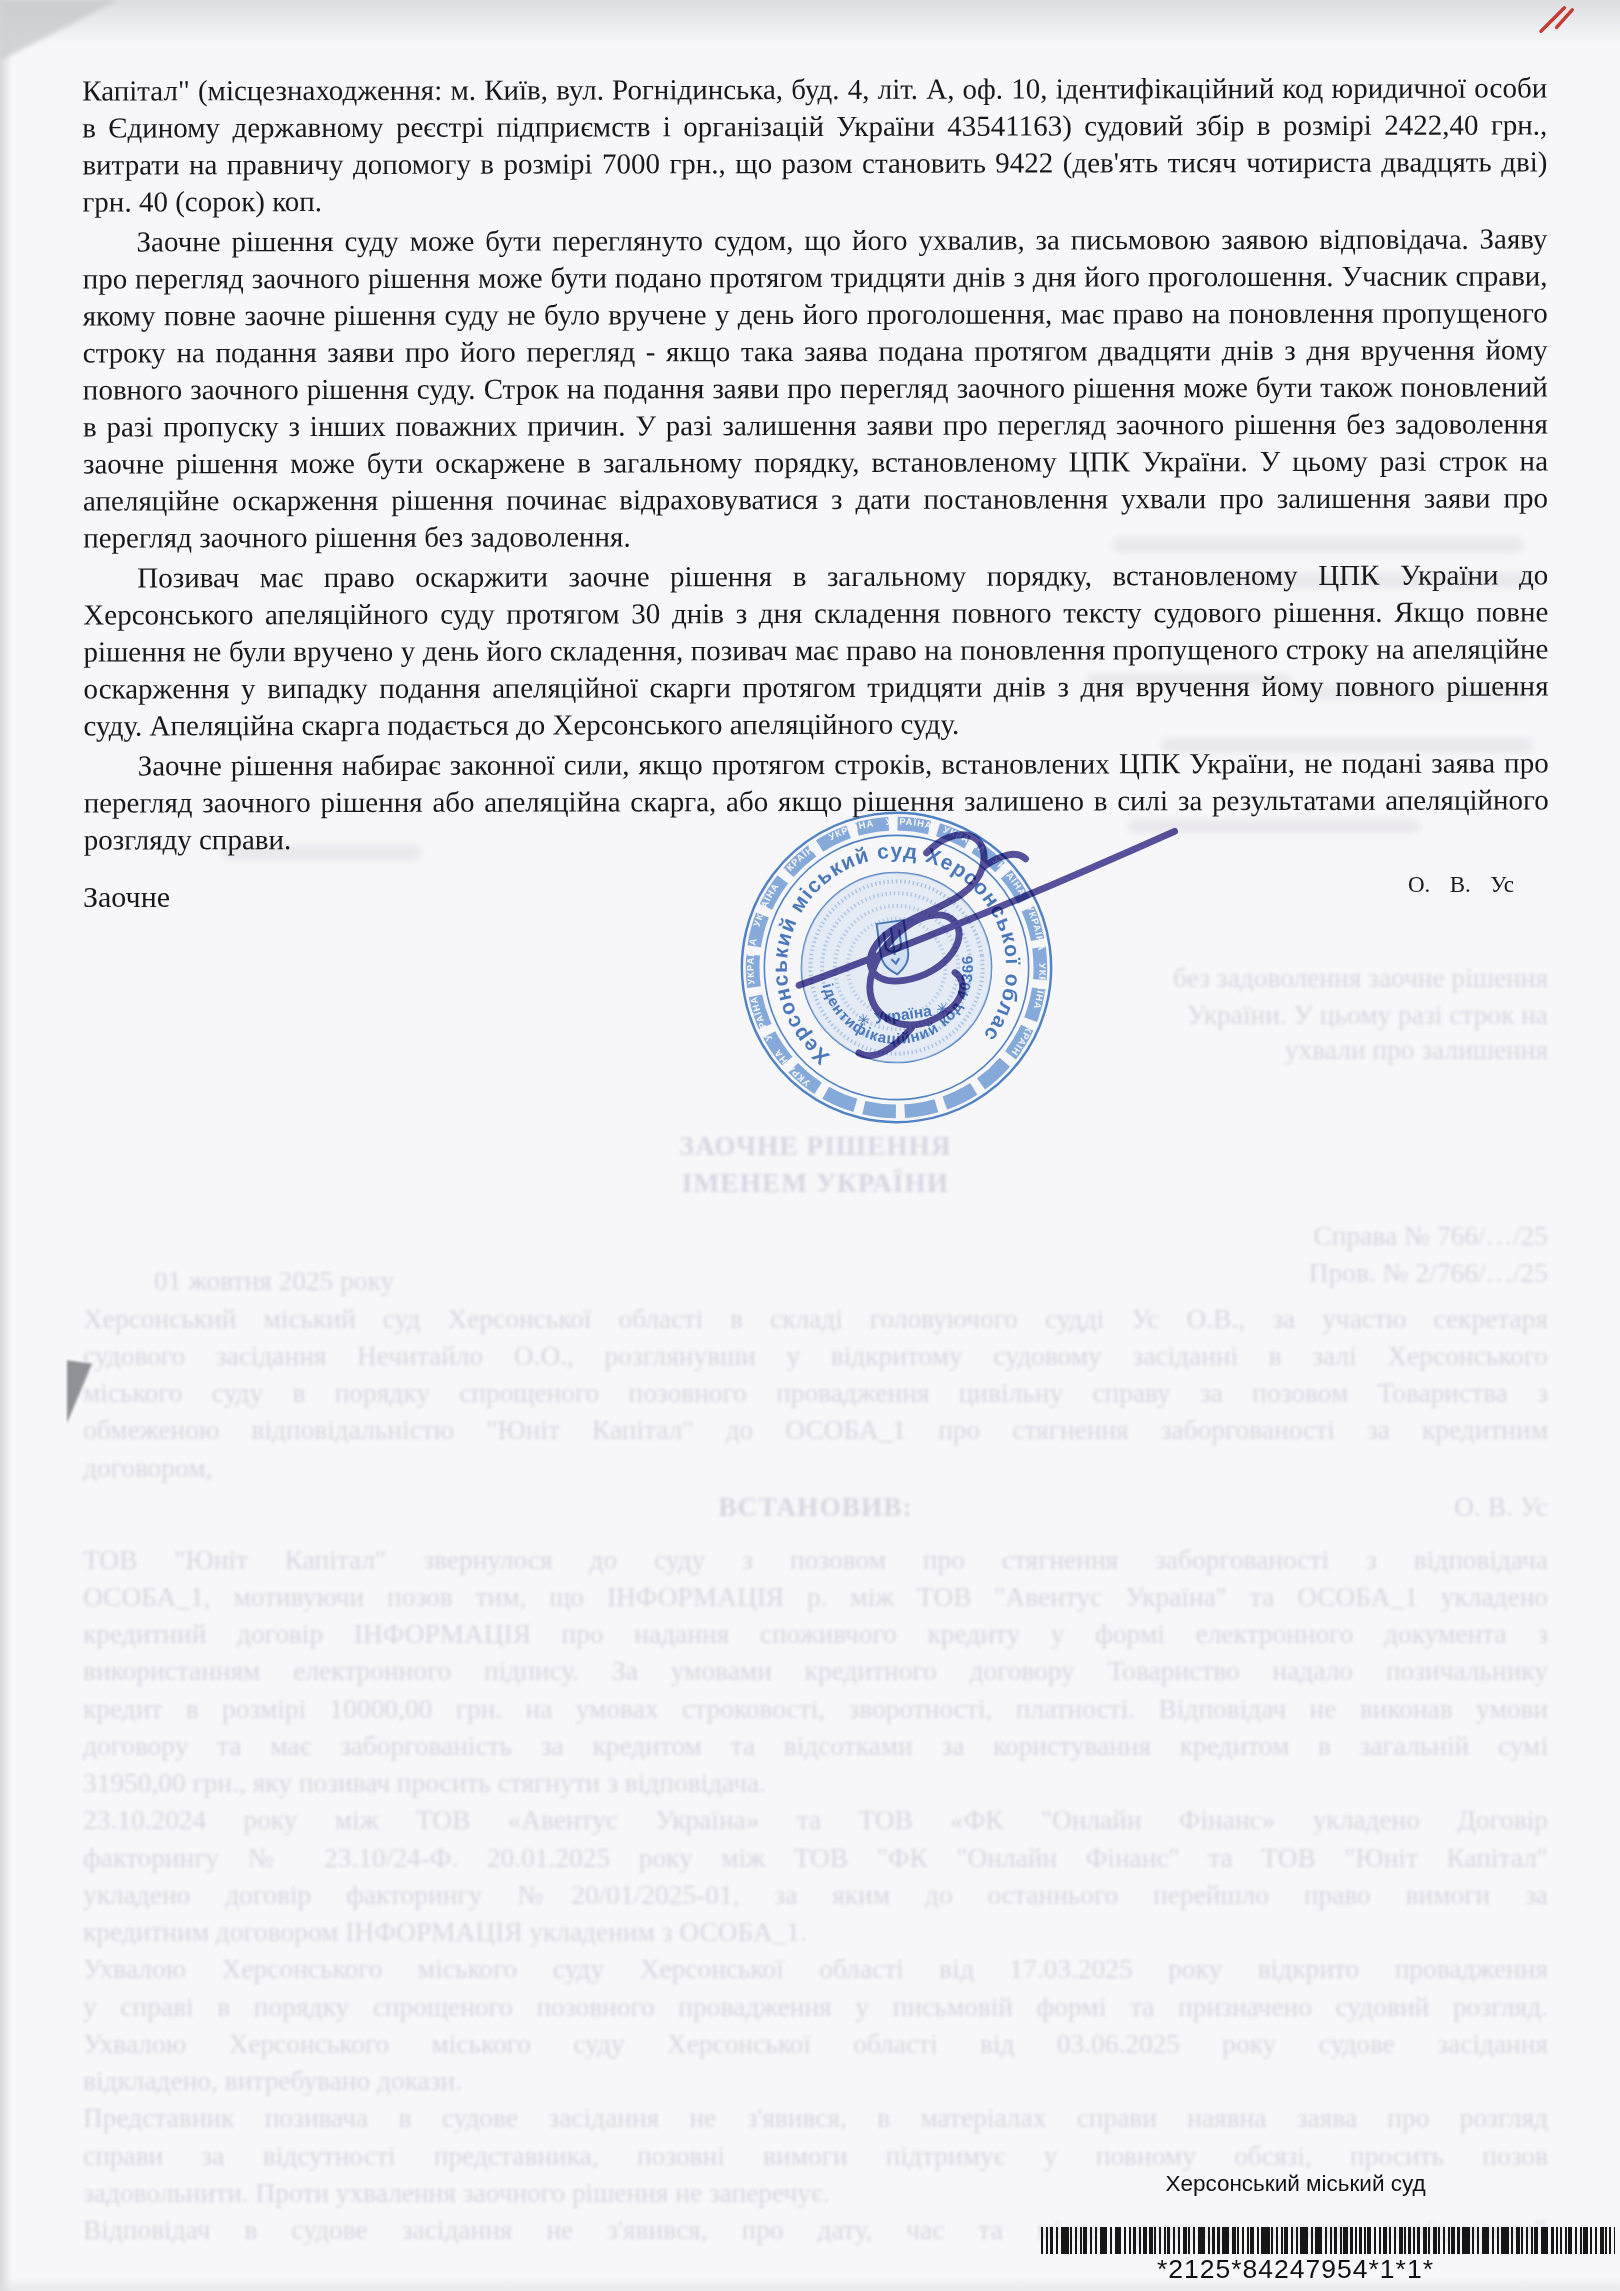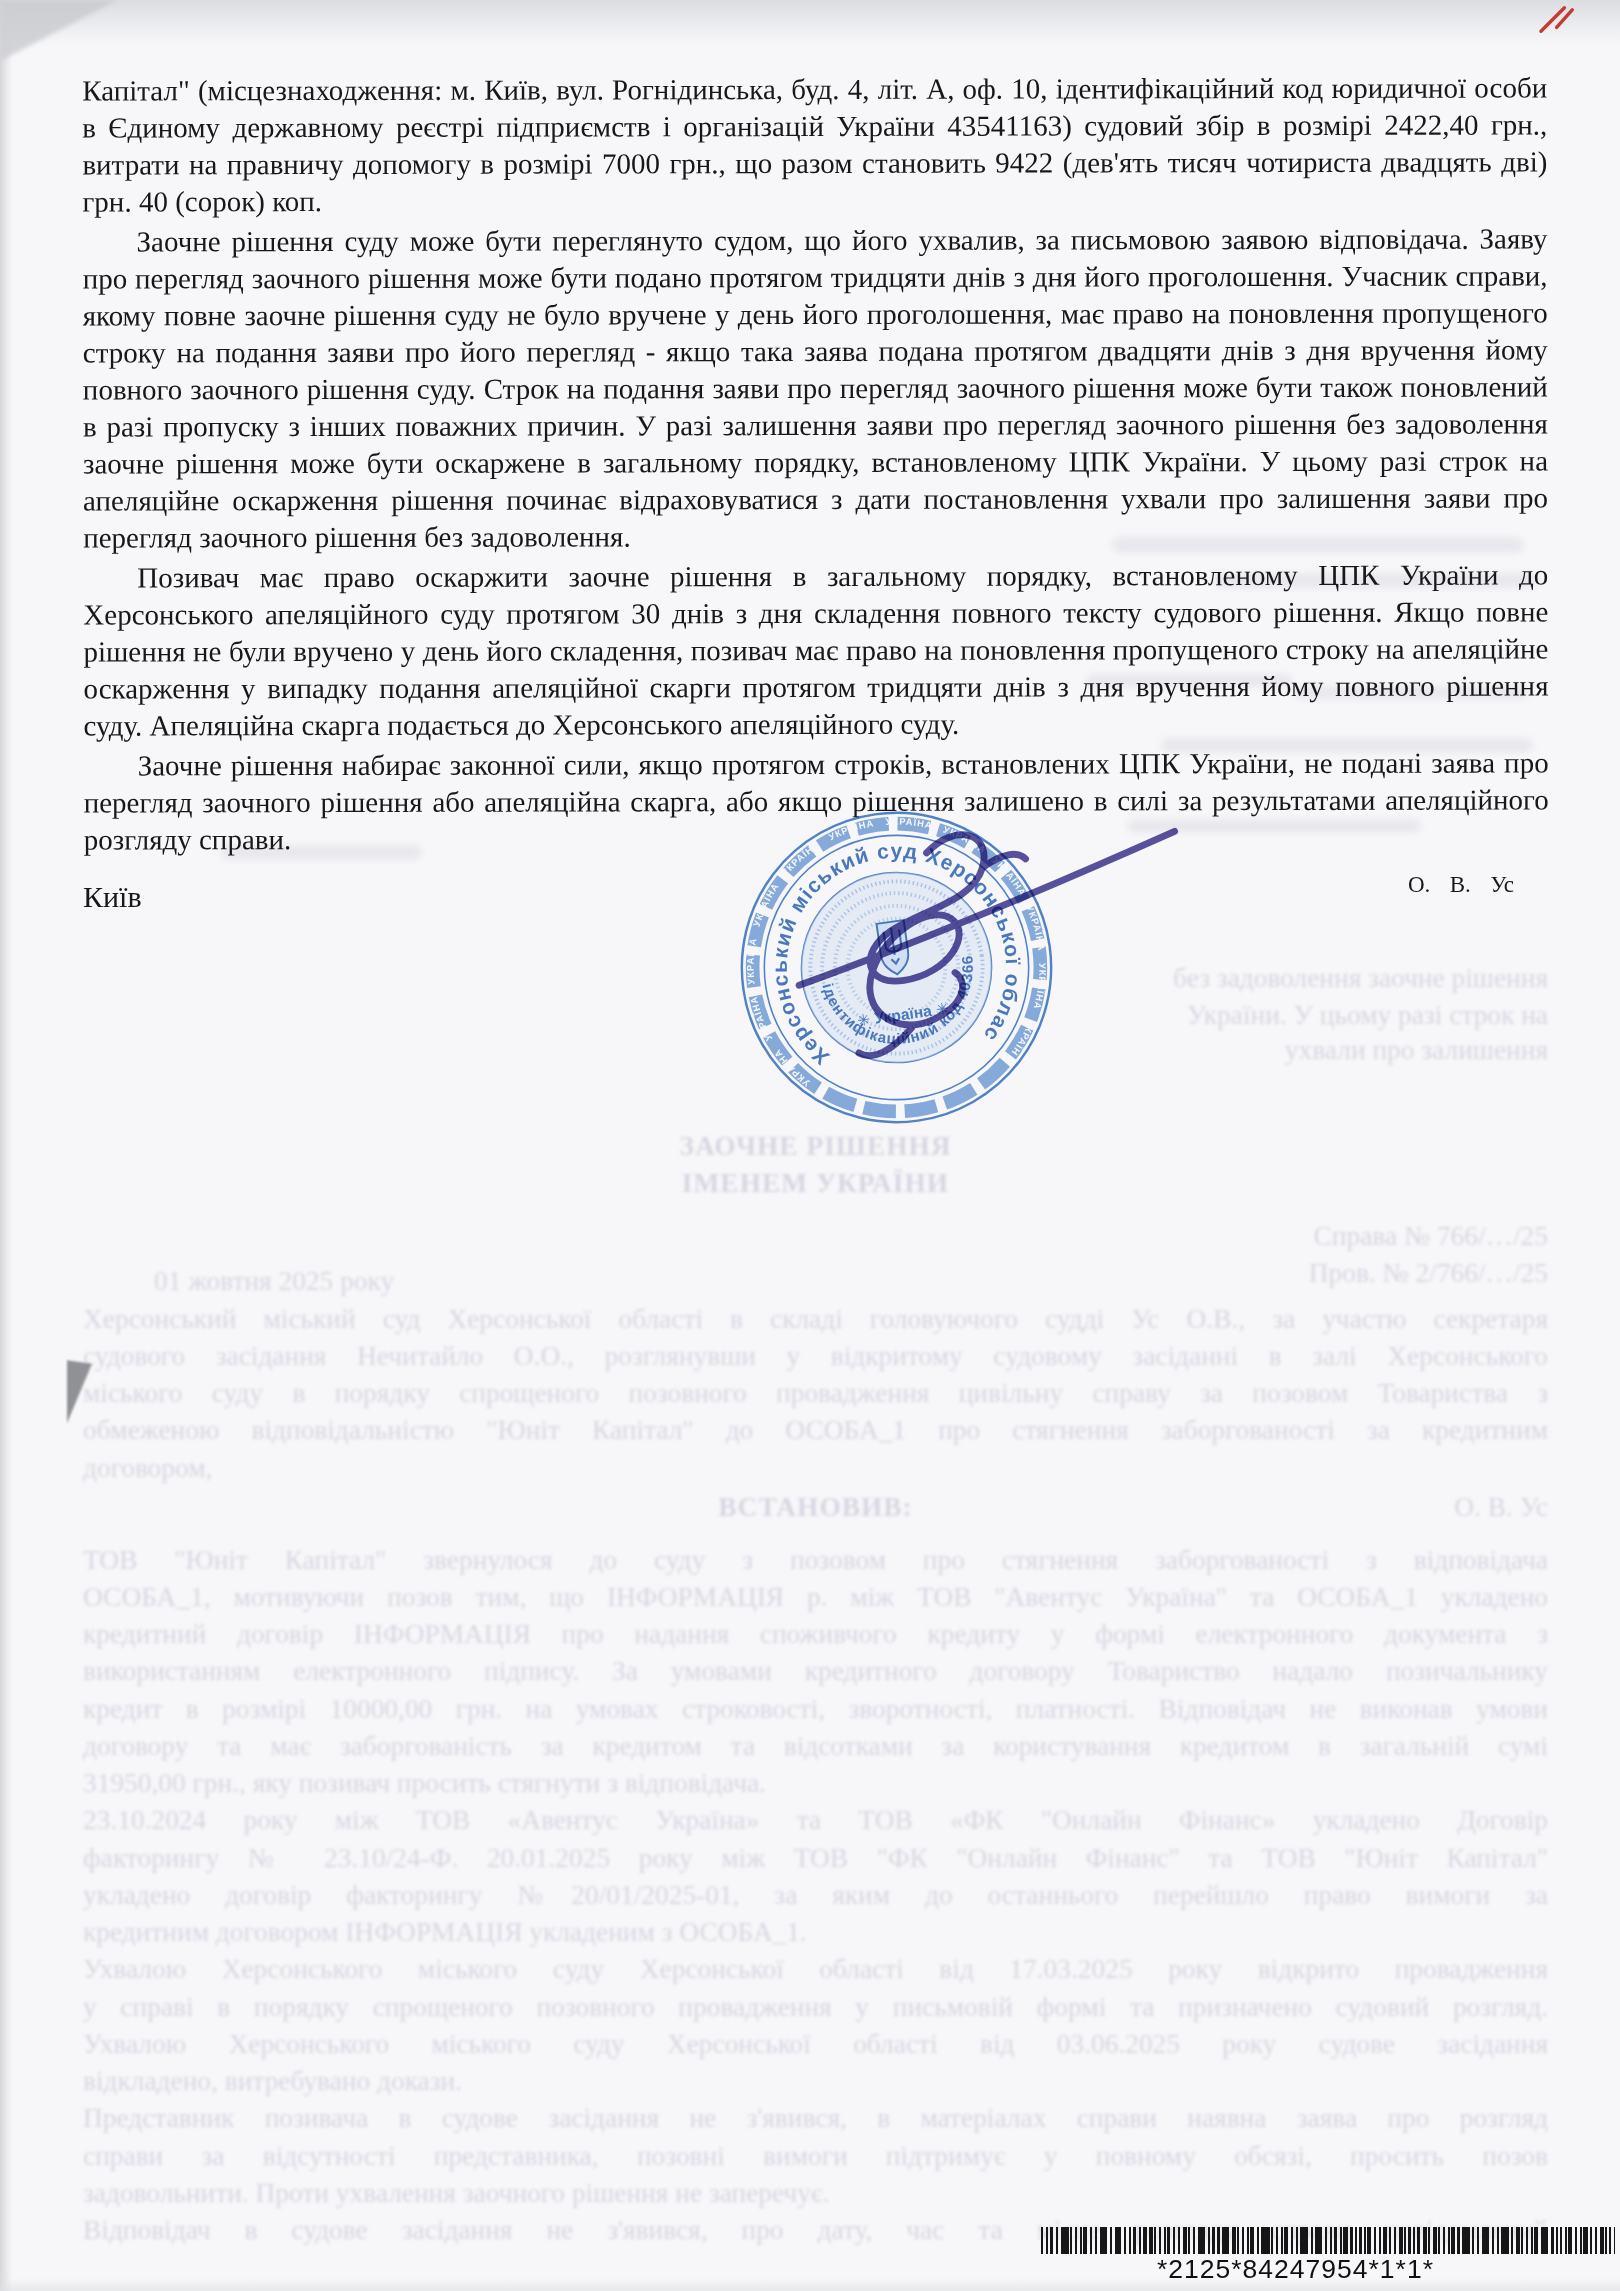--- a/index.html
+++ b/index.html
@@ -114,21 +114,21 @@
   </div>
 
 <div class="main-text">
     <p class="para">Капітал" (місцезнаходження: м. Київ, вул. Рогнідинська, буд. 4, літ. А, оф. 10, ідентифікаційний код юридичної особи в Єдиному державному реєстрі підприємств і організацій України 43541163) судовий збір в розмірі 2422,40 грн., витрати на правничу допомогу в розмірі 7000 грн., що разом становить 9422 (дев'ять тисяч чотириста двадцять дві) грн. 40 (сорок) коп.</p>
     <p class="para indent">Заочне рішення суду може бути переглянуто судом, що його ухвалив, за письмовою заявою відповідача. Заяву про перегляд заочного рішення може бути подано протягом тридцяти днів з дня його проголошення. Учасник справи, якому повне заочне рішення суду не було вручене у день його проголошення, має право на поновлення пропущеного строку на подання заяви про його перегляд - якщо така заява подана протягом двадцяти днів з дня вручення йому повного заочного рішення суду. Строк на подання заяви про перегляд заочного рішення може бути також поновлений в разі пропуску з інших поважних причин. У разі залишення заяви про перегляд заочного рішення без задоволення заочне рішення може бути оскаржене в загальному порядку, встановленому ЦПК України. У цьому разі строк на апеляційне оскарження рішення починає відраховуватися з дати постановлення ухвали про залишення заяви про перегляд заочного рішення без задоволення.</p>
     <p class="para indent">Позивач має право оскаржити заочне рішення в загальному порядку, встановленому ЦПК України до Херсонського апеляційного суду протягом 30 днів з дня складення повного тексту судового рішення. Якщо повне рішення не були вручено у день його складення, позивач має право на поновлення пропущеного строку на апеляційне оскарження у випадку подання апеляційної скарги протягом тридцяти днів з дня вручення йому повного рішення суду. Апеляційна скарга подається до Херсонського апеляційного суду.</p>
     <p class="para indent">Заочне рішення набирає законної сили, якщо протягом строків, встановлених ЦПК України, не подані заява про перегляд заочного рішення або апеляційна скарга, або якщо рішення залишено в силі за результатами апеляційного розгляду справи.</p>
   </div>
 
 <div class="judge-row">
-  <span class="judge-label">Київ</span>
+  <span class="judge-label">Заочне</span>
   <span class="judge-name">О. В. Ус</span>
 </div>
 
 <svg class="seal" viewBox="0 0 330 330">
   <g transform="rotate(-8 165 165)" fill="none" stroke="#4a7fc6">
     <circle cx="165" cy="165" r="158" stroke-width="2.5"></circle>
     <circle cx="165" cy="165" r="147" stroke-width="14" stroke="#6d9cd6" stroke-dasharray="33 9" opacity=".85"></circle>
     <circle cx="165" cy="165" r="135" stroke-width="1.6"></circle>
     <circle cx="165" cy="165" r="97" stroke-width="1.8"></circle>
     <circle cx="165" cy="165" r="97" fill="#dce9f8" stroke="none" opacity=".55"></circle>
@@ -165,16 +165,17 @@
     <path d="M 160 238 C 140 262, 120 272, 106 264"></path>
     <path d="M 232 75 C 252 60, 268 58, 276 66"></path>
   </g>
 </svg>
 
 <svg class="red-mark" viewBox="0 0 70 44">
   <path d="M 14 32 L 38 8 M 30 28 L 46 10" stroke="#c53a32" stroke-width="3.5" fill="none" stroke-linecap="round"></path>
 </svg>
 
 <div class="bc-labels">
+  <div>Херсонський міський суд</div>
 </div>
 <div class="barcode"></div>
 <div class="bc-value">*2125*84247954*1*1*</div>
 
 
 </body></html>

